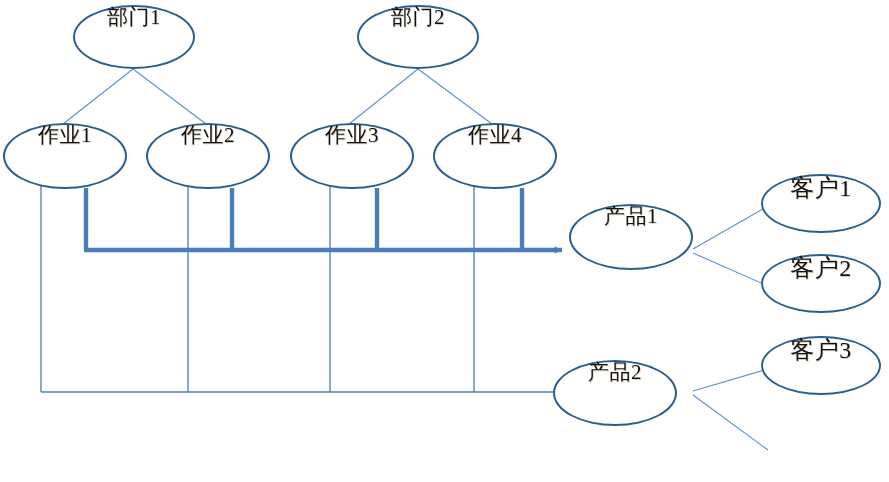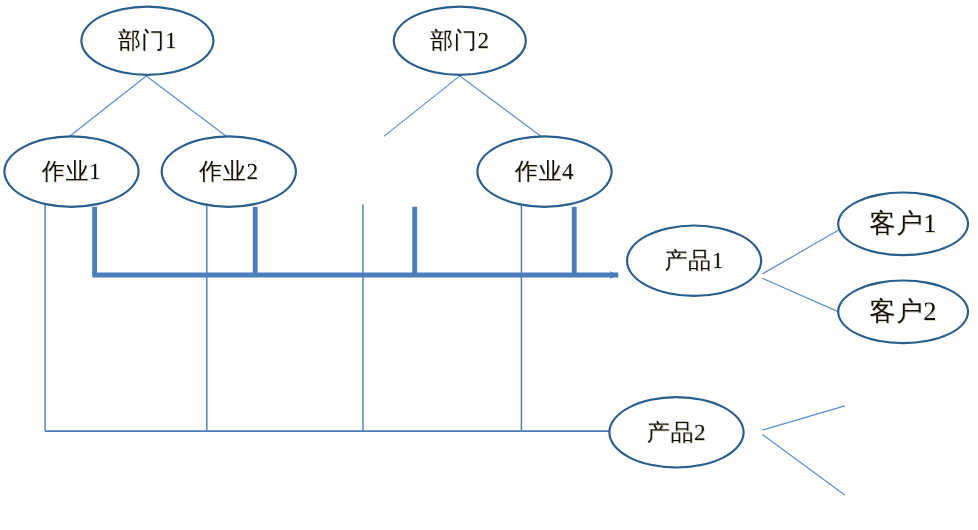--- a/index.html
+++ b/index.html
@@ -11,21 +11,20 @@
     overflow:hidden;
   }
   #edges{position:absolute;left:0;top:0;width:889px;height:482px;}
   .node{
     position:absolute;
     box-sizing:border-box;
     border:2.2px solid #2a5e8e;
     border-radius:50%;
     background:#ffffff;
     display:flex;
-    align-items:center;
     justify-content:center;
     color:#111111;
     white-space:nowrap;
   }
   .node .lbl{
     font-size:21px;
     line-height:1;
     letter-spacing:0.5px;
     text-shadow:0.7px 0.7px 0 rgba(150,120,70,.35);
   }
@@ -81,31 +80,37 @@
   <div class="node n-dept" style="left:357px;top:5px;">
     <span class="lbl">部门2</span>
   </div>
 
   <div class="node n-task" style="left:3px;top:123px;">
     <span class="lbl">作业1</span>
   </div>
   <div class="node n-task" style="left:146px;top:123px;">
     <span class="lbl">作业2</span>
   </div>
+  <div class="node n-task" style="left:290px;top:123px;">
+    <span class="lbl">作业3</span>
+  </div>
   <div class="node n-task" style="left:433px;top:123px;">
     <span class="lbl">作业4</span>
   </div>
 
   <div class="node n-prod" style="left:569px;top:204px;">
     <span class="lbl">产品1</span>
   </div>
   <div class="node n-prod" style="left:553px;top:360px;">
     <span class="lbl">产品2</span>
   </div>
 
   <div class="node n-cust" style="left:761px;top:174px;">
     <span class="lbl">客户1</span>
   </div>
   <div class="node n-cust" style="left:761px;top:254px;">
     <span class="lbl">客户2</span>
   </div>
+  <div class="node n-cust" style="left:761px;top:336px;">
+    <span class="lbl">客户3</span>
+  </div>
 
 </div>
 
 </body></html>

